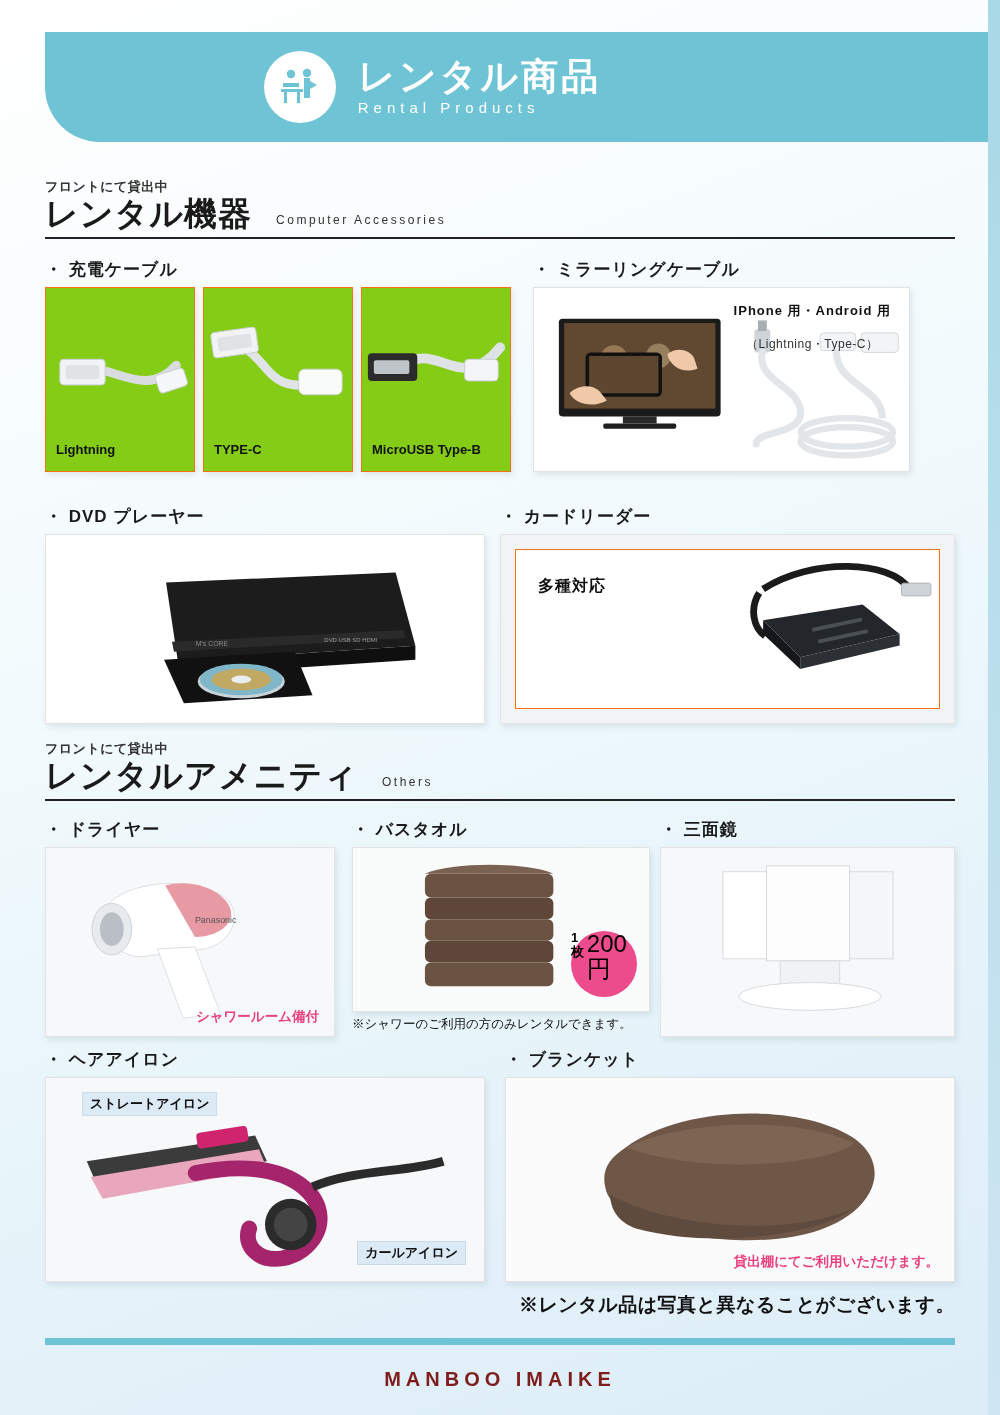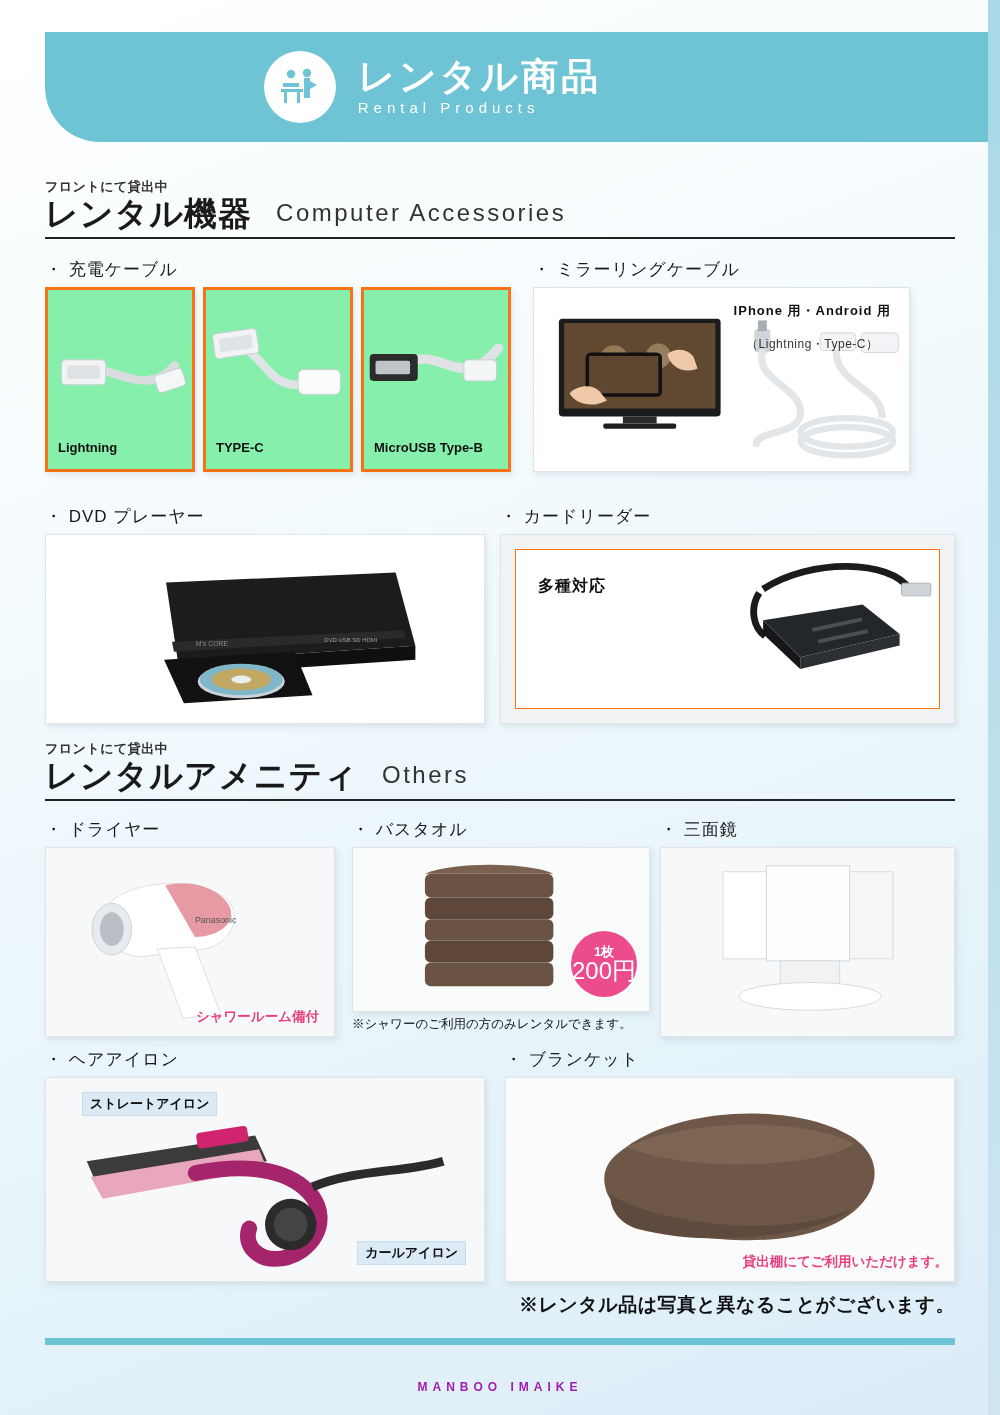--- a/index.html
+++ b/index.html
@@ -28,76 +28,76 @@
   .header-jp { font-size:37px; font-weight:bold; letter-spacing:3px; line-height:1.05; }
   .header-en { font-size:15px; letter-spacing:5px; margin-top:3px; }
 
   
   .section { position:absolute; }
   .sec-kicker {
     font-size:13px; font-weight:bold; color:#333; letter-spacing:0.5px; margin-bottom:1px;
   }
   .sec-title-row { display:flex; align-items:flex-end; gap:24px; }
   .sec-title-jp { font-size:33px; font-weight:bold; color:#1a1a1a; letter-spacing:1px; line-height:1; }
-  .sec-title-en { font-size:24px; color:#333; letter-spacing:2.5px; padding-bottom:3px; }
+  .sec-title-en { font-size:12px; color:#333; letter-spacing:2.5px; padding-bottom:3px; }
   .sec-rule { height:2px; background:#222; margin-top:7px; }
 
   .item-label {
-    font-size:17px; font-weight:normal; color:#1a1a1a; letter-spacing:1px; margin-bottom:6px;
+    font-size:17px; font-weight:bold; color:#1a1a1a; letter-spacing:1px; margin-bottom:6px;
   }
 
   .card {
     background:#ffffff; border:1px solid #e3e3e3; position:relative; overflow:hidden;
   }
   .card-shadow { box-shadow:2px 3px 6px rgba(120,140,150,0.18); }
 
   .caption-box {
     position:absolute; bottom:9px; left:9px; font-size:13px; font-weight:bold; color:#111;
     background:#fff; padding:2px 5px;
   }
 
   
   .cable-grid { display:flex; gap:8px; }
-  .cable-cell { width:150px; height:185px; position:relative; background:#86efac; border:3px solid #f97316; }
+  .cable-cell { width:150px; height:185px; position:relative; background:#84cc16; border:1px solid #f97316; }
   .cable-cell .cap { position:absolute; left:10px; bottom:14px; font-size:13px; font-weight:bold; color:#111; }
 
   
   .mirror-note { position:absolute; right:18px; top:14px; text-align:center; }
   .mirror-note .l1 { font-size:13px; font-weight:bold; letter-spacing:1px; color:#111; }
   .mirror-note .l2 { font-size:12px; letter-spacing:0.5px; color:#333; margin-top:16px; }
 
   
   .reader-inner { position:absolute; inset:14px; border:1px solid #f97316; background:#fff; }
   .reader-title { position:absolute; left:22px; top:26px; font-size:16px; font-weight:bold; color:#111; letter-spacing:1px;}
   .reader-list { position:absolute; left:22px; top:62px; }
   .reader-list li { list-style:none; font-size:11.5px; font-weight:bold; color:#111; margin-bottom:7px; }
 
   .pink-cap { color:#e8407f; font-size:13.5px; font-weight:bold; }
   .price-badge {
-    position:absolute; width:66px; height:66px; border-radius:50%; background:#ec4c8c; color:#ffffff;
-    display:flex; flex-direction:column; align-items:center; justify-content:center; line-height:1.05;
+    position:absolute; width:66px; height:66px; border-radius:50%; background:#ec4c8c; color:#000000;
+    display:flex; flex-direction:row; justify-content:center; line-height:1.05;
   }
   .price-badge .s { font-size:13px; font-weight:bold; }
   .price-badge .b { font-size:24px; font-weight:normal; }
 
   .note-under { font-size:12.5px; color:#111; margin-top:4px; }
 
   .blue-tag {
     font-size:13px; font-weight:bold; color:#111; background:#dceaf6; padding:2px 7px;
     border:1px solid #c8dcec; display:inline-block;
   }
 
   .footnote {
     position:absolute; right:45px; top:1292px; font-size:19px; font-weight:bold; color:#111; letter-spacing:0.5px;
   }
 
   .footer-rule { position:absolute; left:45px; top:1338px; width:910px; height:7px; background:#6ec4d4; }
   .footer-text {
     position:absolute; left:0; top:1368px; width:1000px; text-align:center;
-    font-size:12px; letter-spacing:5px; color:#a21caf; font-weight:bold;margin-top:12px;
+    font-size:20px; letter-spacing:5px; color:#7f1d1d; font-weight:bold;
   }
   .side-bar { position:absolute; right:0; top:0; width:12px; height:1415px;
     background:linear-gradient(180deg,#a9d8e6,#cfe6f2); }
 </style>
 </head>
 <body>
 
 <div class="page">
 
   <div class="header">
@@ -308,21 +308,21 @@
   </div>
 
   <div class="section" style="left:505px; top:1048px;">
     <div class="item-label">・ ブランケット</div>
     <div class="card card-shadow" style="width:450px; height:205px; background:#fbfbfb;">
       <svg viewBox="0 0 450 205" style="position:absolute;inset:0;width:100%;height:100%">
         <path d="M120 70 C 180 26, 300 26, 352 62 C 392 92, 368 146, 290 160 C 210 174, 110 148, 100 114 C 94 94, 102 82, 120 70Z" fill="#6f5747"></path>
         <path d="M120 70 C 185 40, 300 40, 350 66 C 330 86, 200 100, 120 70Z" fill="#7d6453"></path>
         <path d="M104 118 C 160 150, 280 162, 348 132 C 330 152, 220 176, 130 152 C 112 146, 104 132, 104 118Z" fill="#5f4b3d"></path>
       </svg>
-      <div class="caption-box pink-cap" style="left:auto; right:1px; bottom:8px; background:transparent;">貸出棚にてご利用いただけます。</div>
+      <div class="caption-box pink-cap" style="left:auto; right:10px; bottom:8px; background:transparent;">貸出棚にてご利用いただけます。</div>
     </div>
   </div>
 
   <div class="footnote">※レンタル品は写真と異なることがございます。</div>
   <div class="footer-rule"></div>
   <div class="footer-text">MANBOO IMAIKE</div>
   <div class="side-bar"></div>
 </div>
 
 </body></html>

